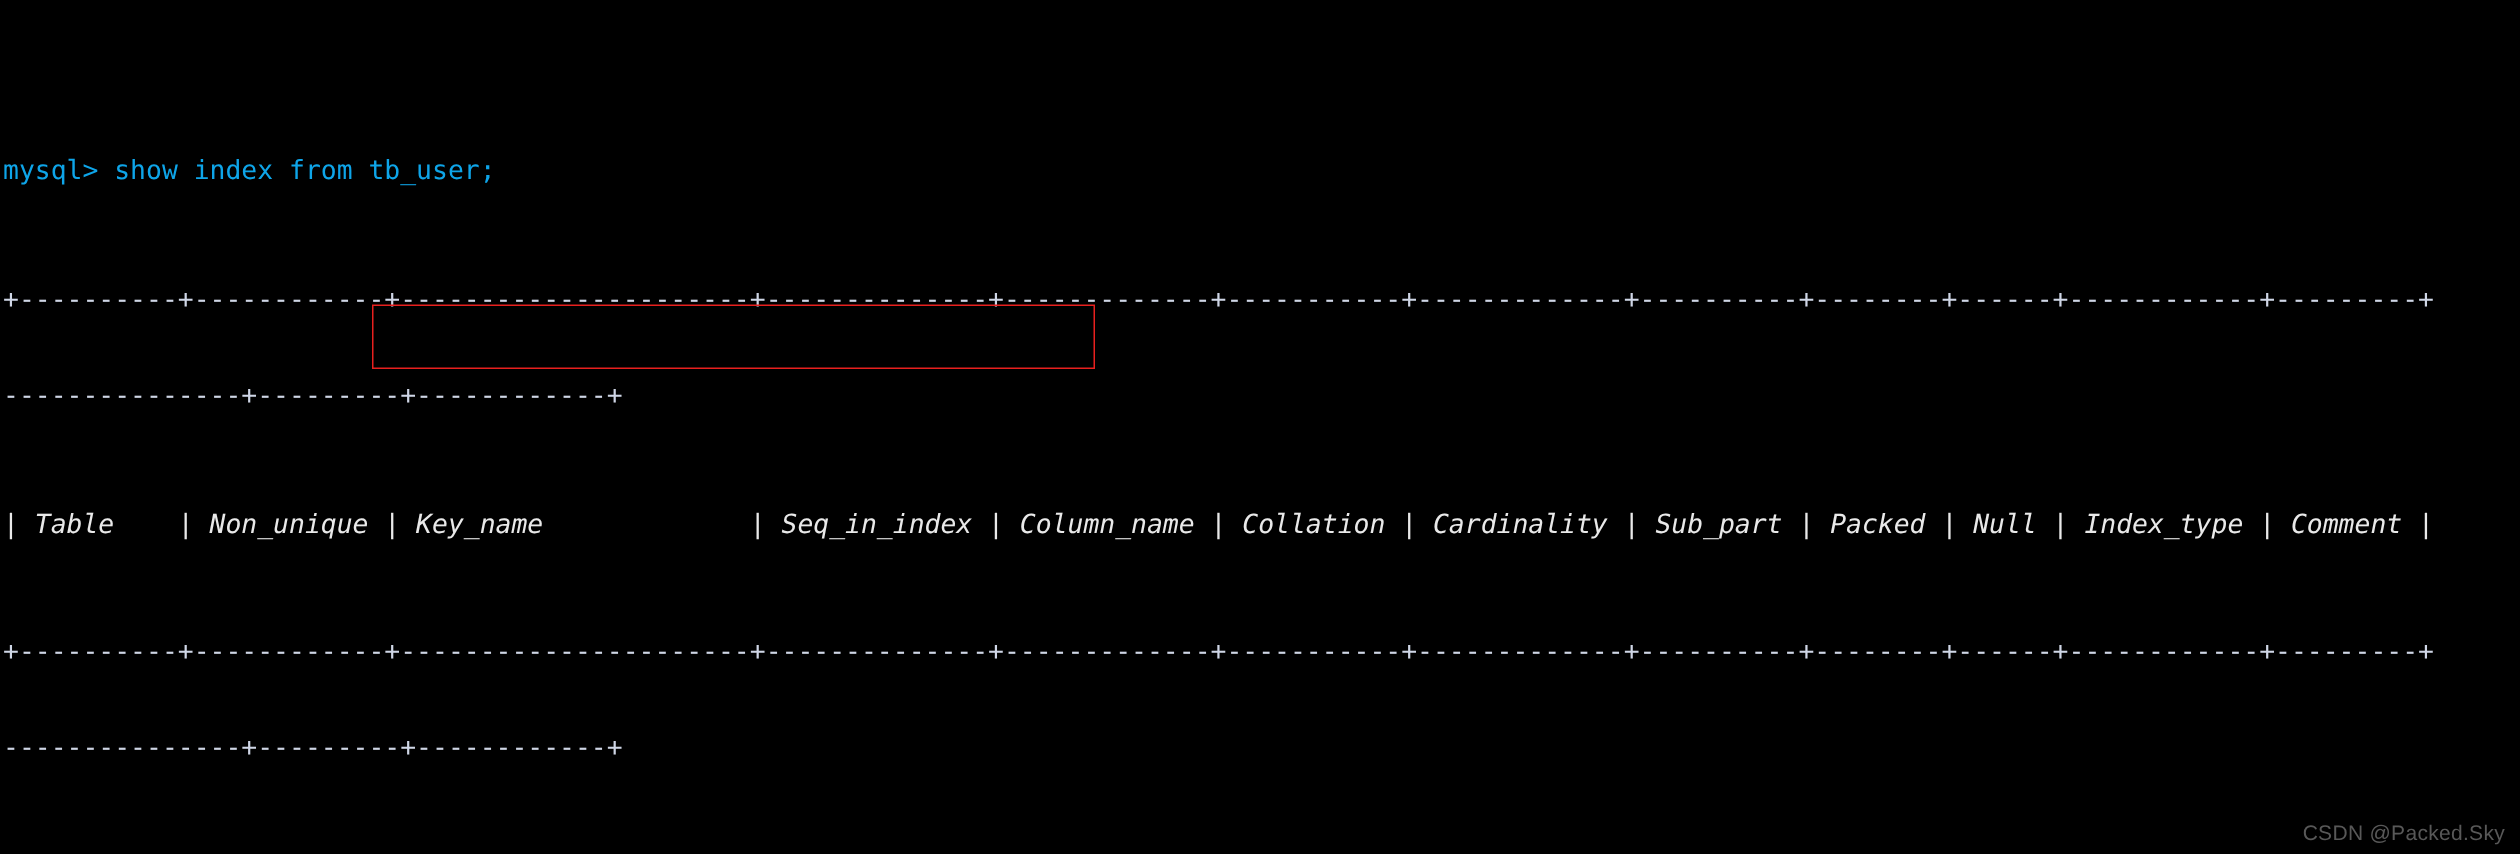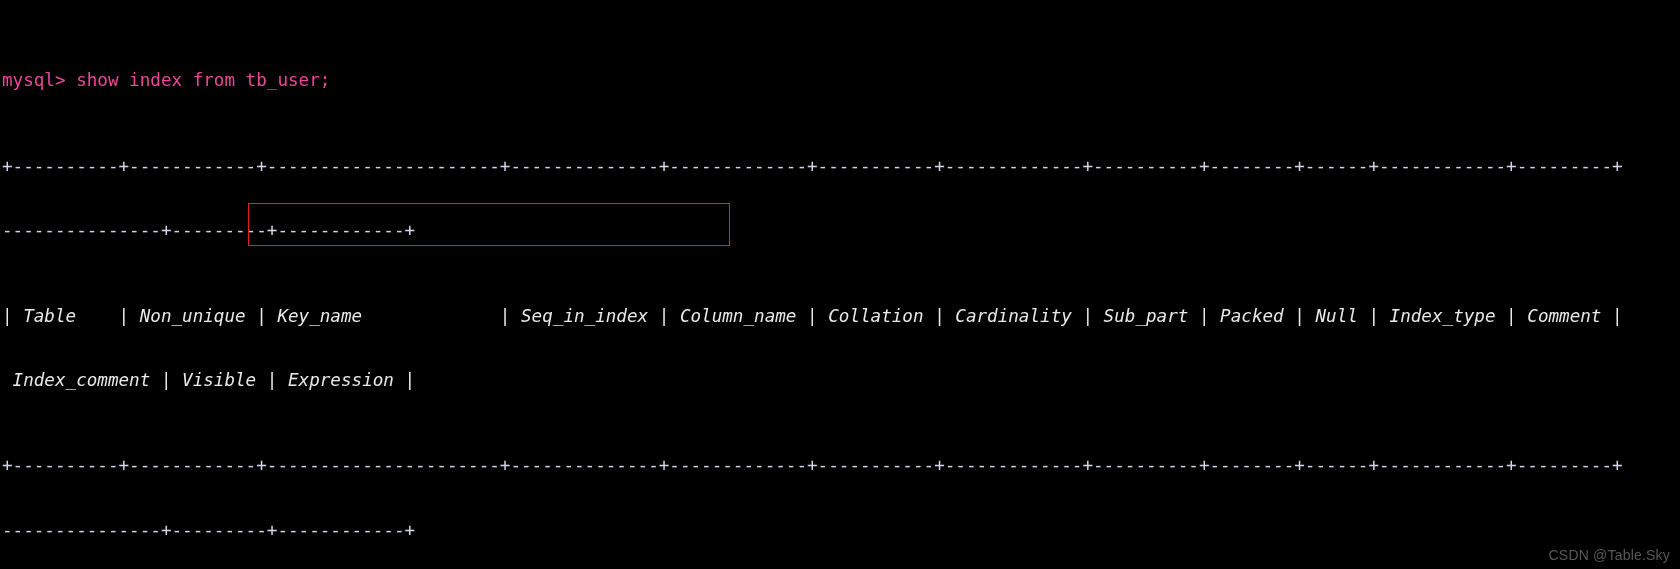--- a/index.html
+++ b/index.html
@@ -28,21 +28,21 @@
     letter-spacing: 0px;
     padding: 6px 0 0 2px;
     box-sizing: border-box;
     white-space: pre;
   }
   .term-line {
     white-space: pre;
     height: 21.4px;
     font-variant-ligatures: none;
   }
-  .prompt-line { color: #ec4899; }
+  .prompt-line { color: #0ea5e9; margin-top: 34px; }
   .rule-line { color: #cfd6e6; }
   .header-line { color: #e9e9e9; font-style: italic; }
 
   #highlight-box {
     position: absolute;
     border: 1.5px solid #e8201e;
     background: transparent;
     pointer-events: none;
   }
   #watermark {
@@ -59,21 +59,20 @@
 <body>
 
 <div id="terminal">
 
   <div class="term-line prompt-line">mysql&gt; show index from tb_user;</div>
 
   <div class="term-line rule-line">+----------+------------+----------------------+--------------+-------------+-----------+-------------+----------+--------+------+------------+---------+</div>
   <div class="term-line rule-line">---------------+---------+------------+</div>
 
   <div class="term-line header-line">| Table    | Non_unique | Key_name             | Seq_in_index | Column_name | Collation | Cardinality | Sub_part | Packed | Null | Index_type | Comment |</div>
-  <div class="term-line header-line"> Index_comment | Visible | Expression |</div>
 
   <div class="term-line rule-line">+----------+------------+----------------------+--------------+-------------+-----------+-------------+----------+--------+------+------------+---------+</div>
   <div class="term-line rule-line">---------------+---------+------------+</div>
 
   
   
 
   
   
 
@@ -94,13 +93,13 @@
 
   
   
 
   
 
 </div>
 
 <div id="highlight-box" style="left: 248px; top: 203px; width: 480px; height: 41px; border-color: rgb(232, 32, 30);"></div>
 
-<div id="watermark">CSDN @Table.Sky</div>
+<div id="watermark">CSDN @Packed.Sky</div>
 
 </body></html>

